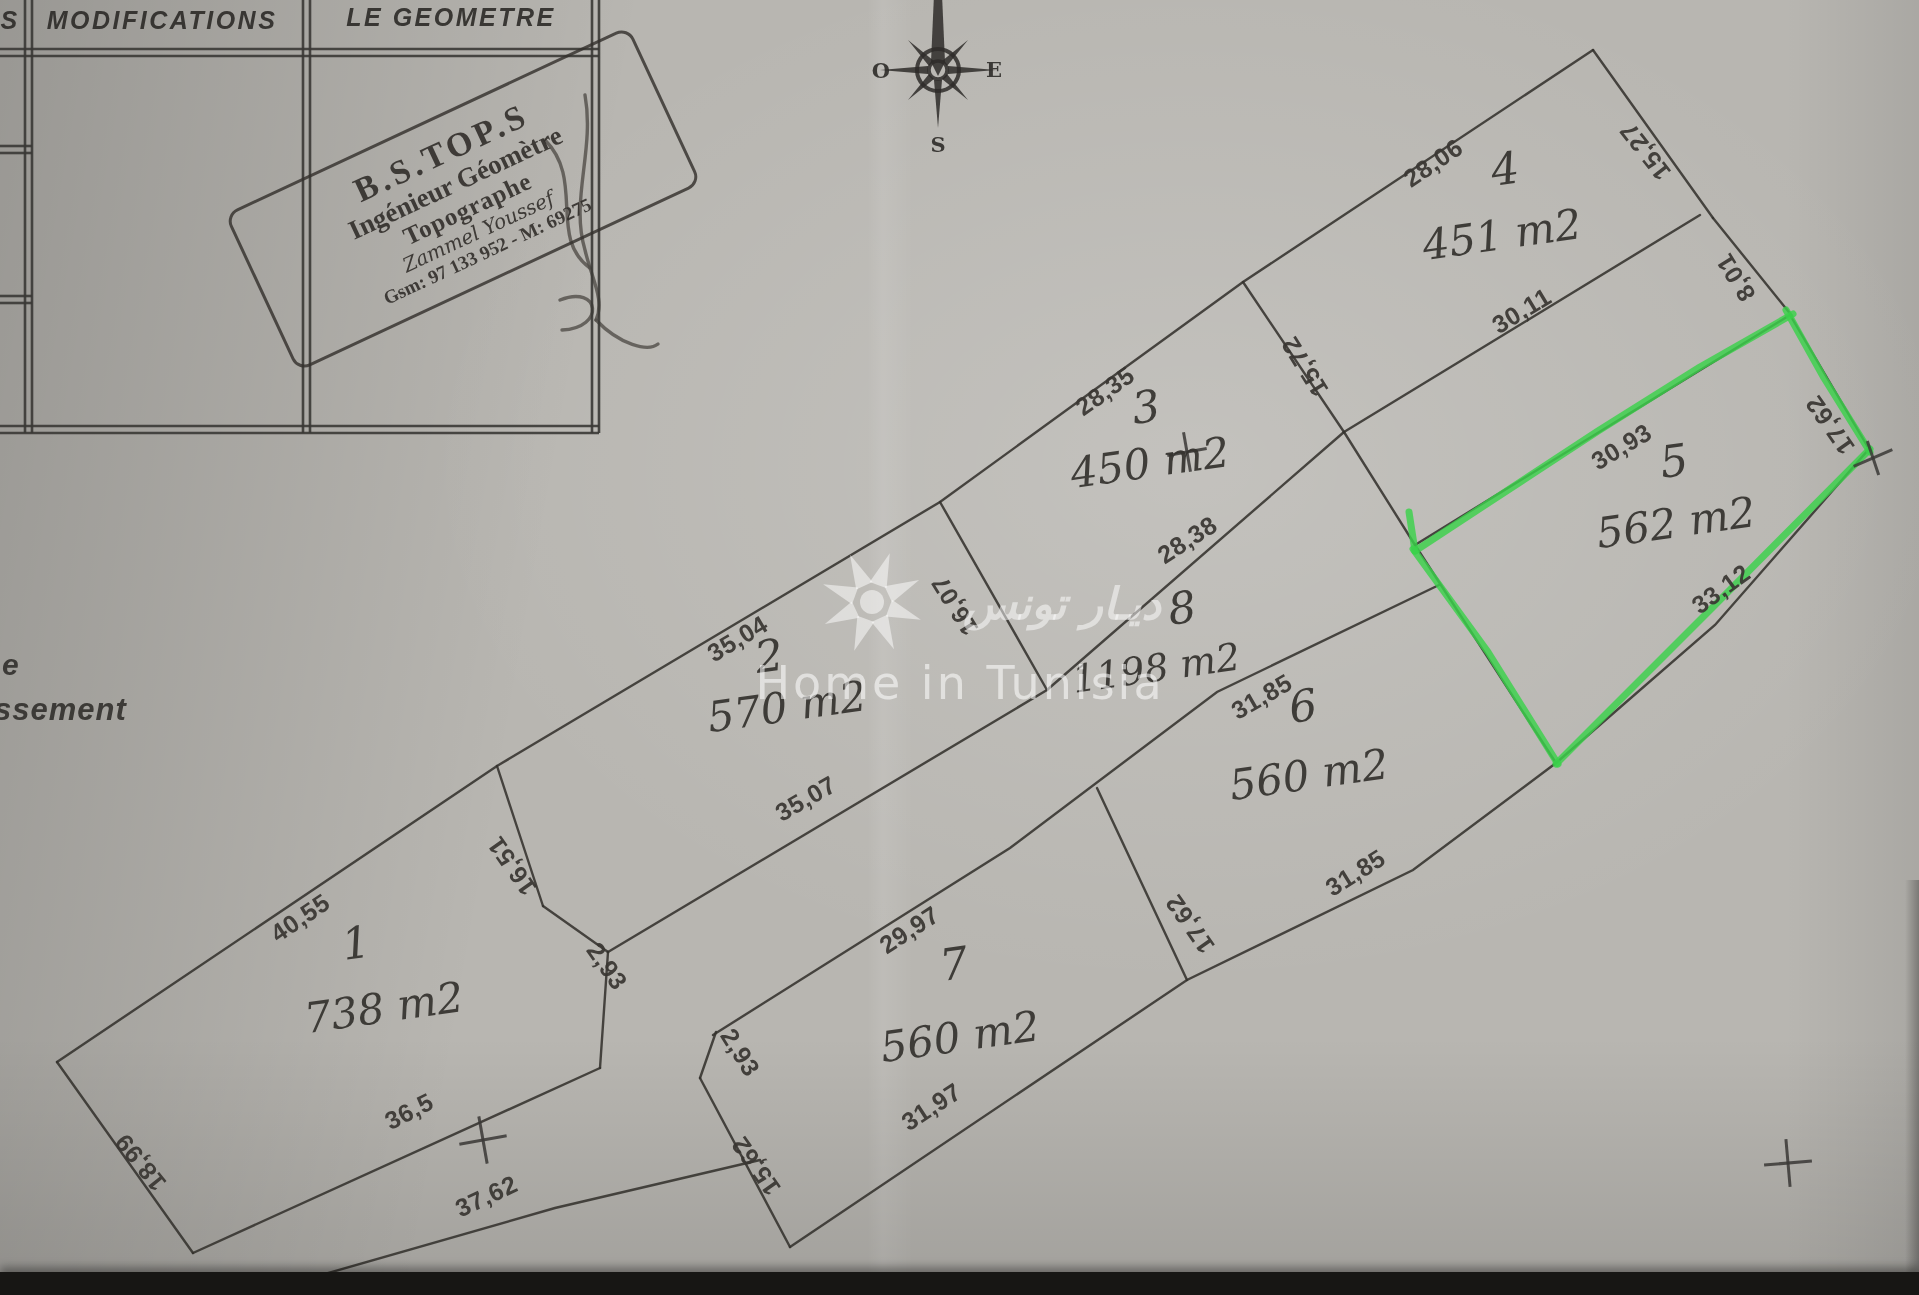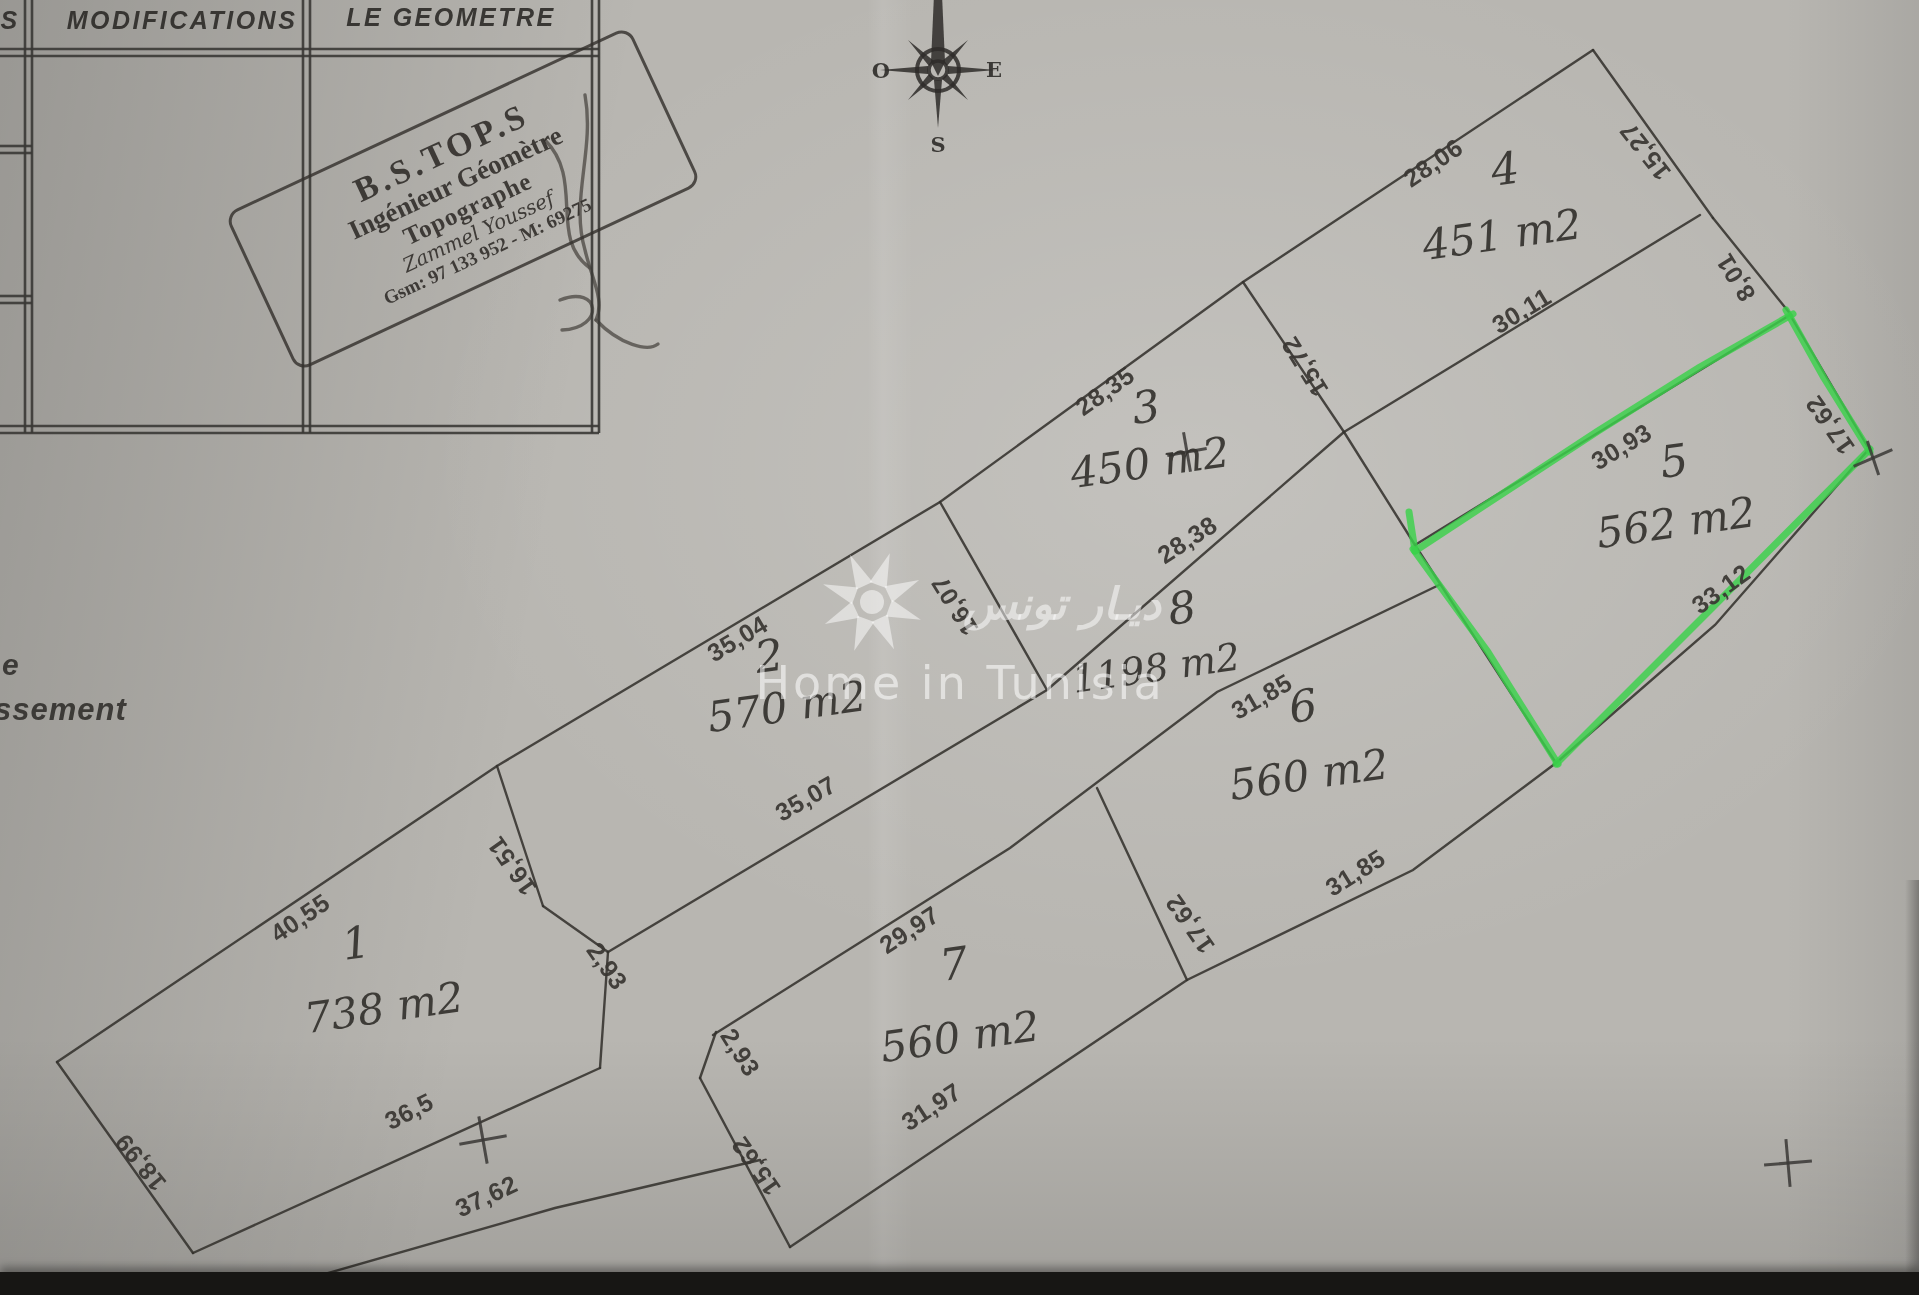--- a/index.html
+++ b/index.html
@@ -198,21 +198,21 @@
           <polygon points="0,-52 9,-18 -9,-18" transform="rotate(290)" fill="rgba(255,255,255,.5)"></polygon>
           <polygon points="0,-52 9,-18 -9,-18" transform="rotate(335)" fill="rgba(255,255,255,.5)"></polygon>
           <circle r="12" fill="rgba(255,255,255,.5)"></circle>
         </g>
     </svg>
     <div style="position:absolute;left:225px;top:38px;" class="wm-ar">ديـار تونس</div>
     <div style="position:absolute;left:60px;top:110px;width:420px;" class="wm-en">Home in Tunisia</div>
   </div>
 
   <span class="tbl-head" style="left:10px;top:6px;">S</span>
-  <span class="tbl-head" style="left:162px;top:6px;margin-left:20px;">MODIFICATIONS</span>
+  <span class="tbl-head" style="left:162px;top:6px;">MODIFICATIONS</span>
   <span class="tbl-head" style="left:451px;top:3px;">LE GEOMETRE</span>
 
   <div class="stamp">
     <div class="stamp-l1">B.S.TOP.S</div>
     <div class="stamp-l2">Ingénieur Géomètre</div>
     <div class="stamp-l3">Topographe</div>
     <div class="stamp-l4">Zammel Youssef</div>
     <div class="stamp-l5">Gsm: 97 133 952 - M: 69275</div>
   </div>
 

